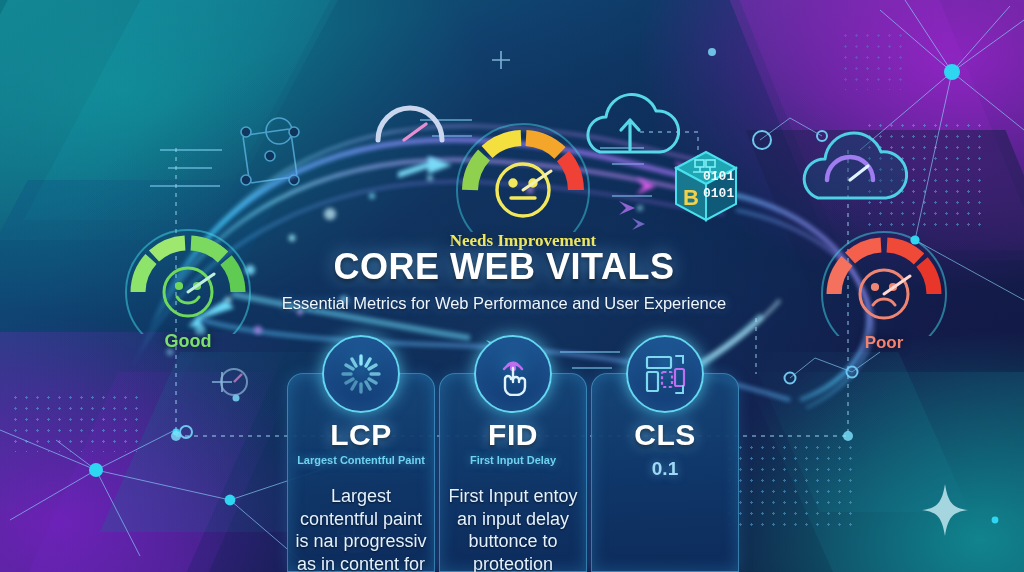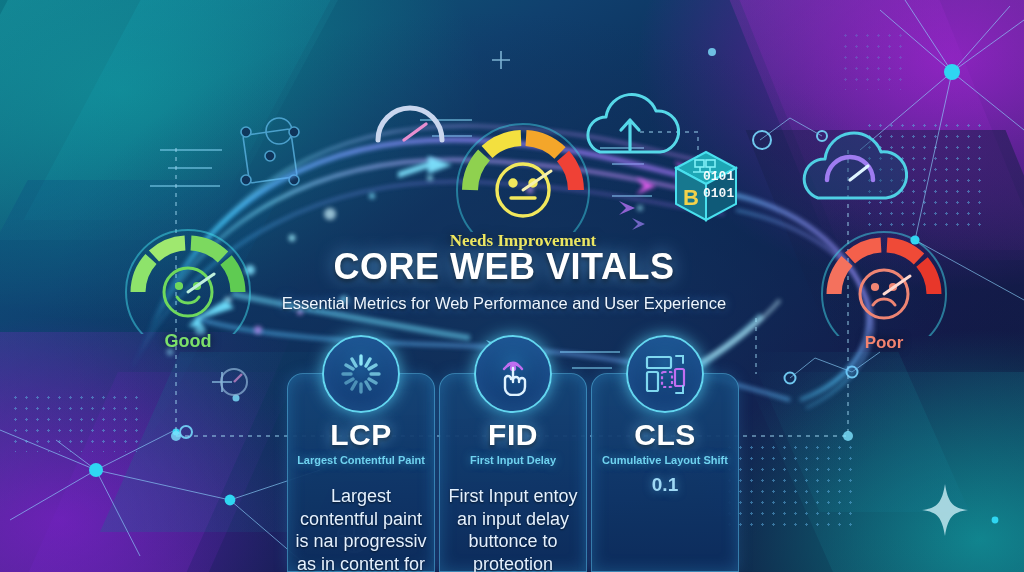--- a/index.html
+++ b/index.html
@@ -411,21 +411,20 @@
             <rect x="20" y="20" width="10" height="15" rx="1.5" stroke-dasharray="3 2.5"></rect>
             <rect x="33" y="17" width="9" height="17" rx="1.5"></rect>
           </g>
           <g fill="none" stroke="#7fd8f0" stroke-width="2" stroke-linecap="round">
             <path d="M34 4 h7 v7"></path>
               <path d="M41 34 v7 h-7"></path>
           </g>
         </svg>
       </div>
       <h3>CLS</h3>
-      <div class="full">Cumulative Layout Shift</div>
       <div class="value">0.1</div>
     </div>
   </div>
 
   <svg class="sparkle" width="46" height="52" viewBox="0 0 46 52">
     <path d="M23 0 C26 18 30 24 46 26 C30 28 26 34 23 52 C20 34 16 28 0 26 C16 24 20 18 23 0 Z" fill="#bfe6ef" opacity=".85"></path>
   </svg>
 
 </div>
 

